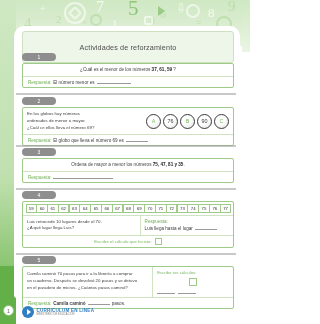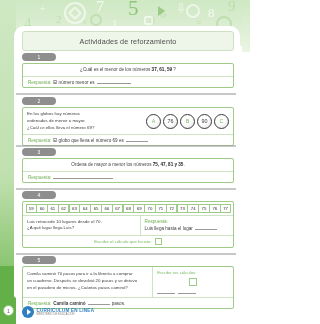--- a/index.html
+++ b/index.html
@@ -87,21 +87,21 @@
     left: 14px; top: 26px;
     width: 226px; height: 272px;
     background: #ffffff;
     border-radius: 10px 10px 3px 3px;
   }
 
   
   .title-bar {
     position: absolute;
     left: 22px; top: 31px;
-    width: 212px; height: 20px;
+    width: 212px; height: 32px;
     background: #eef6e9;
     border: 1px solid #cde0c0;
     border-radius: 3px;
     display: flex;
     align-items: center;
     justify-content: center;
   }
   .title-bar span {
     font-size: 7.2px;
     color: #4d4d4d;

